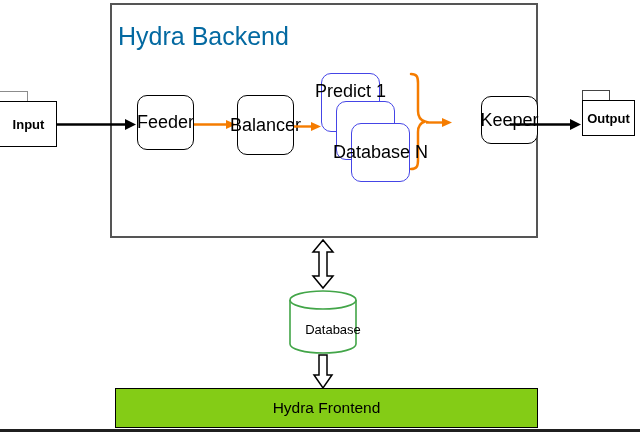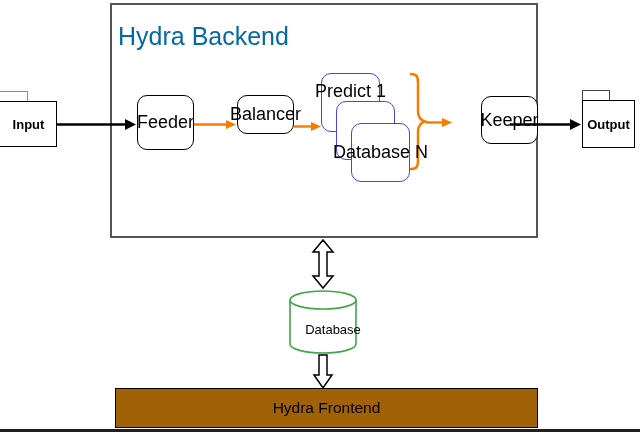--- a/index.html
+++ b/index.html
@@ -16,54 +16,54 @@
   .backend-box{
     left:110px;top:3px;width:428px;height:235px;
     border:2px solid #555555;background:#ffffff;
   }
   .backend-title{
     left:118px;top:22px;font-size:25px;line-height:28px;color:#0369a1;
     white-space:nowrap;
   }
   .frontend-box{
     left:115px;top:388px;width:423px;height:40px;
-    border:1.6px solid #000;background:#a16207;
+    border:1.6px solid #000;background:#84cc16;
     display:flex;align-items:center;justify-content:center;
     font-size:15.5px;
   }
   .bottom-line{left:0;top:429px;width:640px;height:3px;background:#1f1f1f;}
 
   
   .node{
     border:1.6px solid #000;border-radius:10px;background:#fff;
     display:flex;align-items:center;justify-content:center;
     font-size:18px;white-space:nowrap;
   }
   .node.blue{border-color:var(--c-blue);}
   .feeder{left:137px;top:95px;width:57px;height:55px;}
-  .balancer{left:237px;top:95px;width:57px;height:39px;text-align:right;}
+  .balancer{left:237px;top:95px;width:57px;height:60px;text-align:right;}
   .keeper{left:453px;top:96px;width:57px;height:48px;margin-left:28px;}
   .predict-a{left:321px;top:73px;width:59px;height:59px;z-index:1;
     align-items:flex-start;padding-top:7px;}
   .predict-b{left:336px;top:101px;width:59px;height:59px;z-index:2;}
   .predict-c{left:351px;top:123px;width:59px;height:59px;z-index:3;}
 
   
   .folder-tab{position:absolute;background:#fff;border:1.4px solid #8c8c8c;}
   .folder-body{
     position:absolute;background:#fff;border:1.6px solid #000;
     display:flex;align-items:center;justify-content:center;
     font-weight:bold;font-size:13px;
   }
   .input-folder{left:-16px;top:91px;width:73px;height:56px;}
   .input-folder .folder-tab{left:0;top:0;width:44px;height:11px;}
   .input-folder .folder-body{left:0;top:10px;width:73px;height:46px;padding-left:16px;}
   .output-folder{left:582px;top:90px;width:53px;height:58px;}
   .output-folder .folder-tab{left:0;top:0;width:28px;height:11px;border-color:#444;}
-  .output-folder .folder-body{left:0;top:10px;width:53px;height:48px;}
+  .output-folder .folder-body{left:0;top:10px;width:53px;height:36px;}
 
   
   .db-label{
     left:298px;top:322px;width:70px;text-align:center;font-size:13px;
   }
 
   
   svg{display:block;overflow:visible;}
   .ln-black{stroke:#000;stroke-width:2.6;fill:none;}
   .hd-black{fill:#000;stroke:none;}

